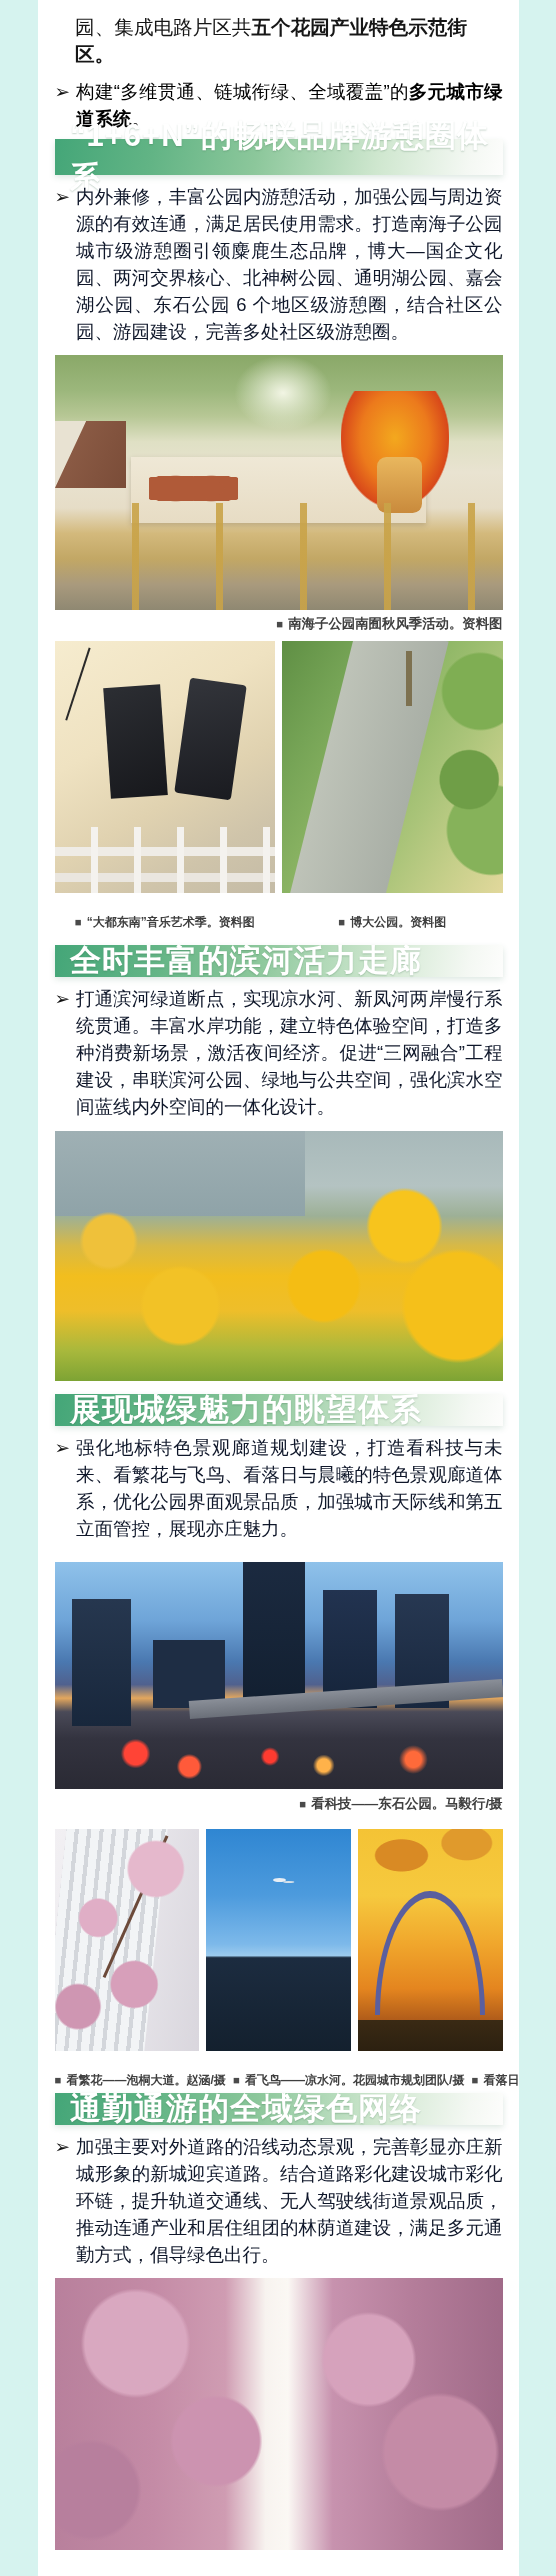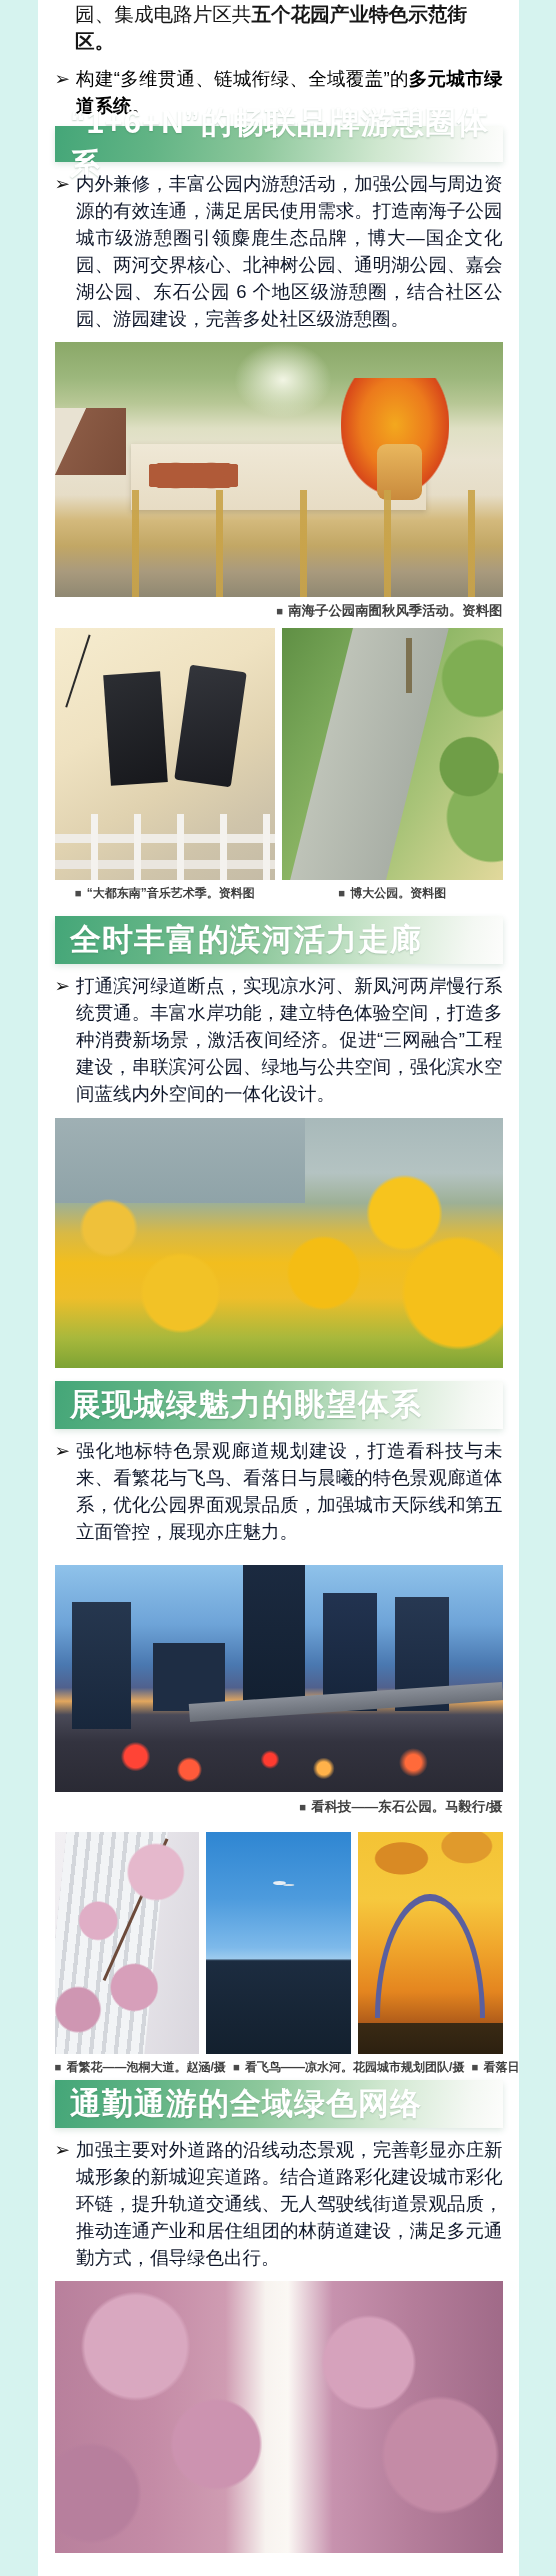--- a/index.html
+++ b/index.html
@@ -2,48 +2,48 @@
 <html style="font-size:8.2px"><head>
 <meta charset="utf-8">
 <style>
   html,body{margin:0;padding:0;}
   body{font-family:"Liberation Sans","DejaVu Sans",sans-serif;}
   .page{position:relative;width:556px;height:2868px;background:#d6f3ef;overflow:hidden;}
   .card{position:relative;margin-left:38px;width:481px;height:2868px;background:#ffffff;
         padding:0 16.5px;box-sizing:border-box;overflow:hidden;}
 
   
-  .intro{padding-top:1px;padding-left:20.6px;font-size:19.6px;line-height:27px;color:#161616;}
+  .intro{padding-top:14px;padding-left:20.6px;font-size:19.6px;line-height:27px;color:#161616;}
   .intro b{font-weight:bold;}
   .callout{margin-top:8.2px;border:2.6px dashed #2d8b80;border-radius:15.5px;
            height:45px;box-sizing:border-box;display:flex;align-items:center;
            padding-left:17.5px;background:#ffffff;}
   .callout .ctext{font-size:23px;font-weight:bold;color:#ee8f3e;letter-spacing:0.5px;}
   .bullet{display:flex;margin-top:10.3px;}
   .bullet .arrow{width:21.6px;flex:0 0 21.6px;font-size:18.5px;line-height:27px;color:#111;}
   .bullet .btext{flex:1;font-size:18.5px;line-height:27px;color:#000000;text-align:justify;}
   .bullet .btext b{font-weight:bold;}
 
-  .hbar{margin-top:7.2px;height:48px;display:flex;align-items:center;padding-left:15.5px;
+  .hbar{margin-top:7.2px;height:32px;display:flex;align-items:center;padding-left:15.5px;
         background:linear-gradient(100deg,#44a678 0%,#62b485 22%,#8cc79b 45%,#cfe7cf 72%,#f4f8f3 92%,#fdfdfc 100%);
         box-shadow:0 3.1px 6.2px rgba(60,120,90,0.18);}
   .hbar .htext{font-size:31px;font-weight:bold;color:#ffffff;letter-spacing:1px;
                text-shadow:0 1px 1.5px rgba(40,90,60,0.25);}
   .hbar.first{height:36px;margin-top:7.2px;}
 
   .para{display:flex;margin-top:7.2px;}
   .para .arrow{width:21.6px;flex:0 0 21.6px;font-size:18.5px;line-height:27px;color:#111;}
   .para .ptext{flex:1;font-size:18.5px;line-height:27px;color:#0f172a;text-align:justify;}
 
   
   .cap{margin-top:5.2px;font-size:13.4px;line-height:18.5px;font-weight:bold;color:#3f3f3f;}
   .cap.right{text-align:right;}
   .cap .sq{display:inline-block;margin-right:5.2px;font-size:11.3px;color:#4a4a4a;}
   .caprow{display:flex;gap:7.2px;margin-top:4.1px;}
-  .caprow .cap{margin-top:0;flex:1;text-align:center;font-size:12px;white-space:nowrap;overflow:visible;}
+  .caprow .cap{margin-top:16px;flex:1;text-align:center;font-size:12px;white-space:nowrap;overflow:visible;}
 
   
   .photo{position:relative;overflow:hidden;}
   .photo,.photo *{pointer-events:none;}
   .prow{display:flex;gap:7.2px;}
   .prow .photo{flex:1;}
 
   
   .ph-festival{margin-top:10.3px;height:255px;
     background:linear-gradient(180deg,#8aa868 0%,#9cb77c 14%,#b7c795 24%,#dfe0c4 34%,#e9e3d1 46%,#e6ddc7 60%,#d3b97c 70%,#c2a765 80%,#a99a7d 90%,#8f8872 100%);}

